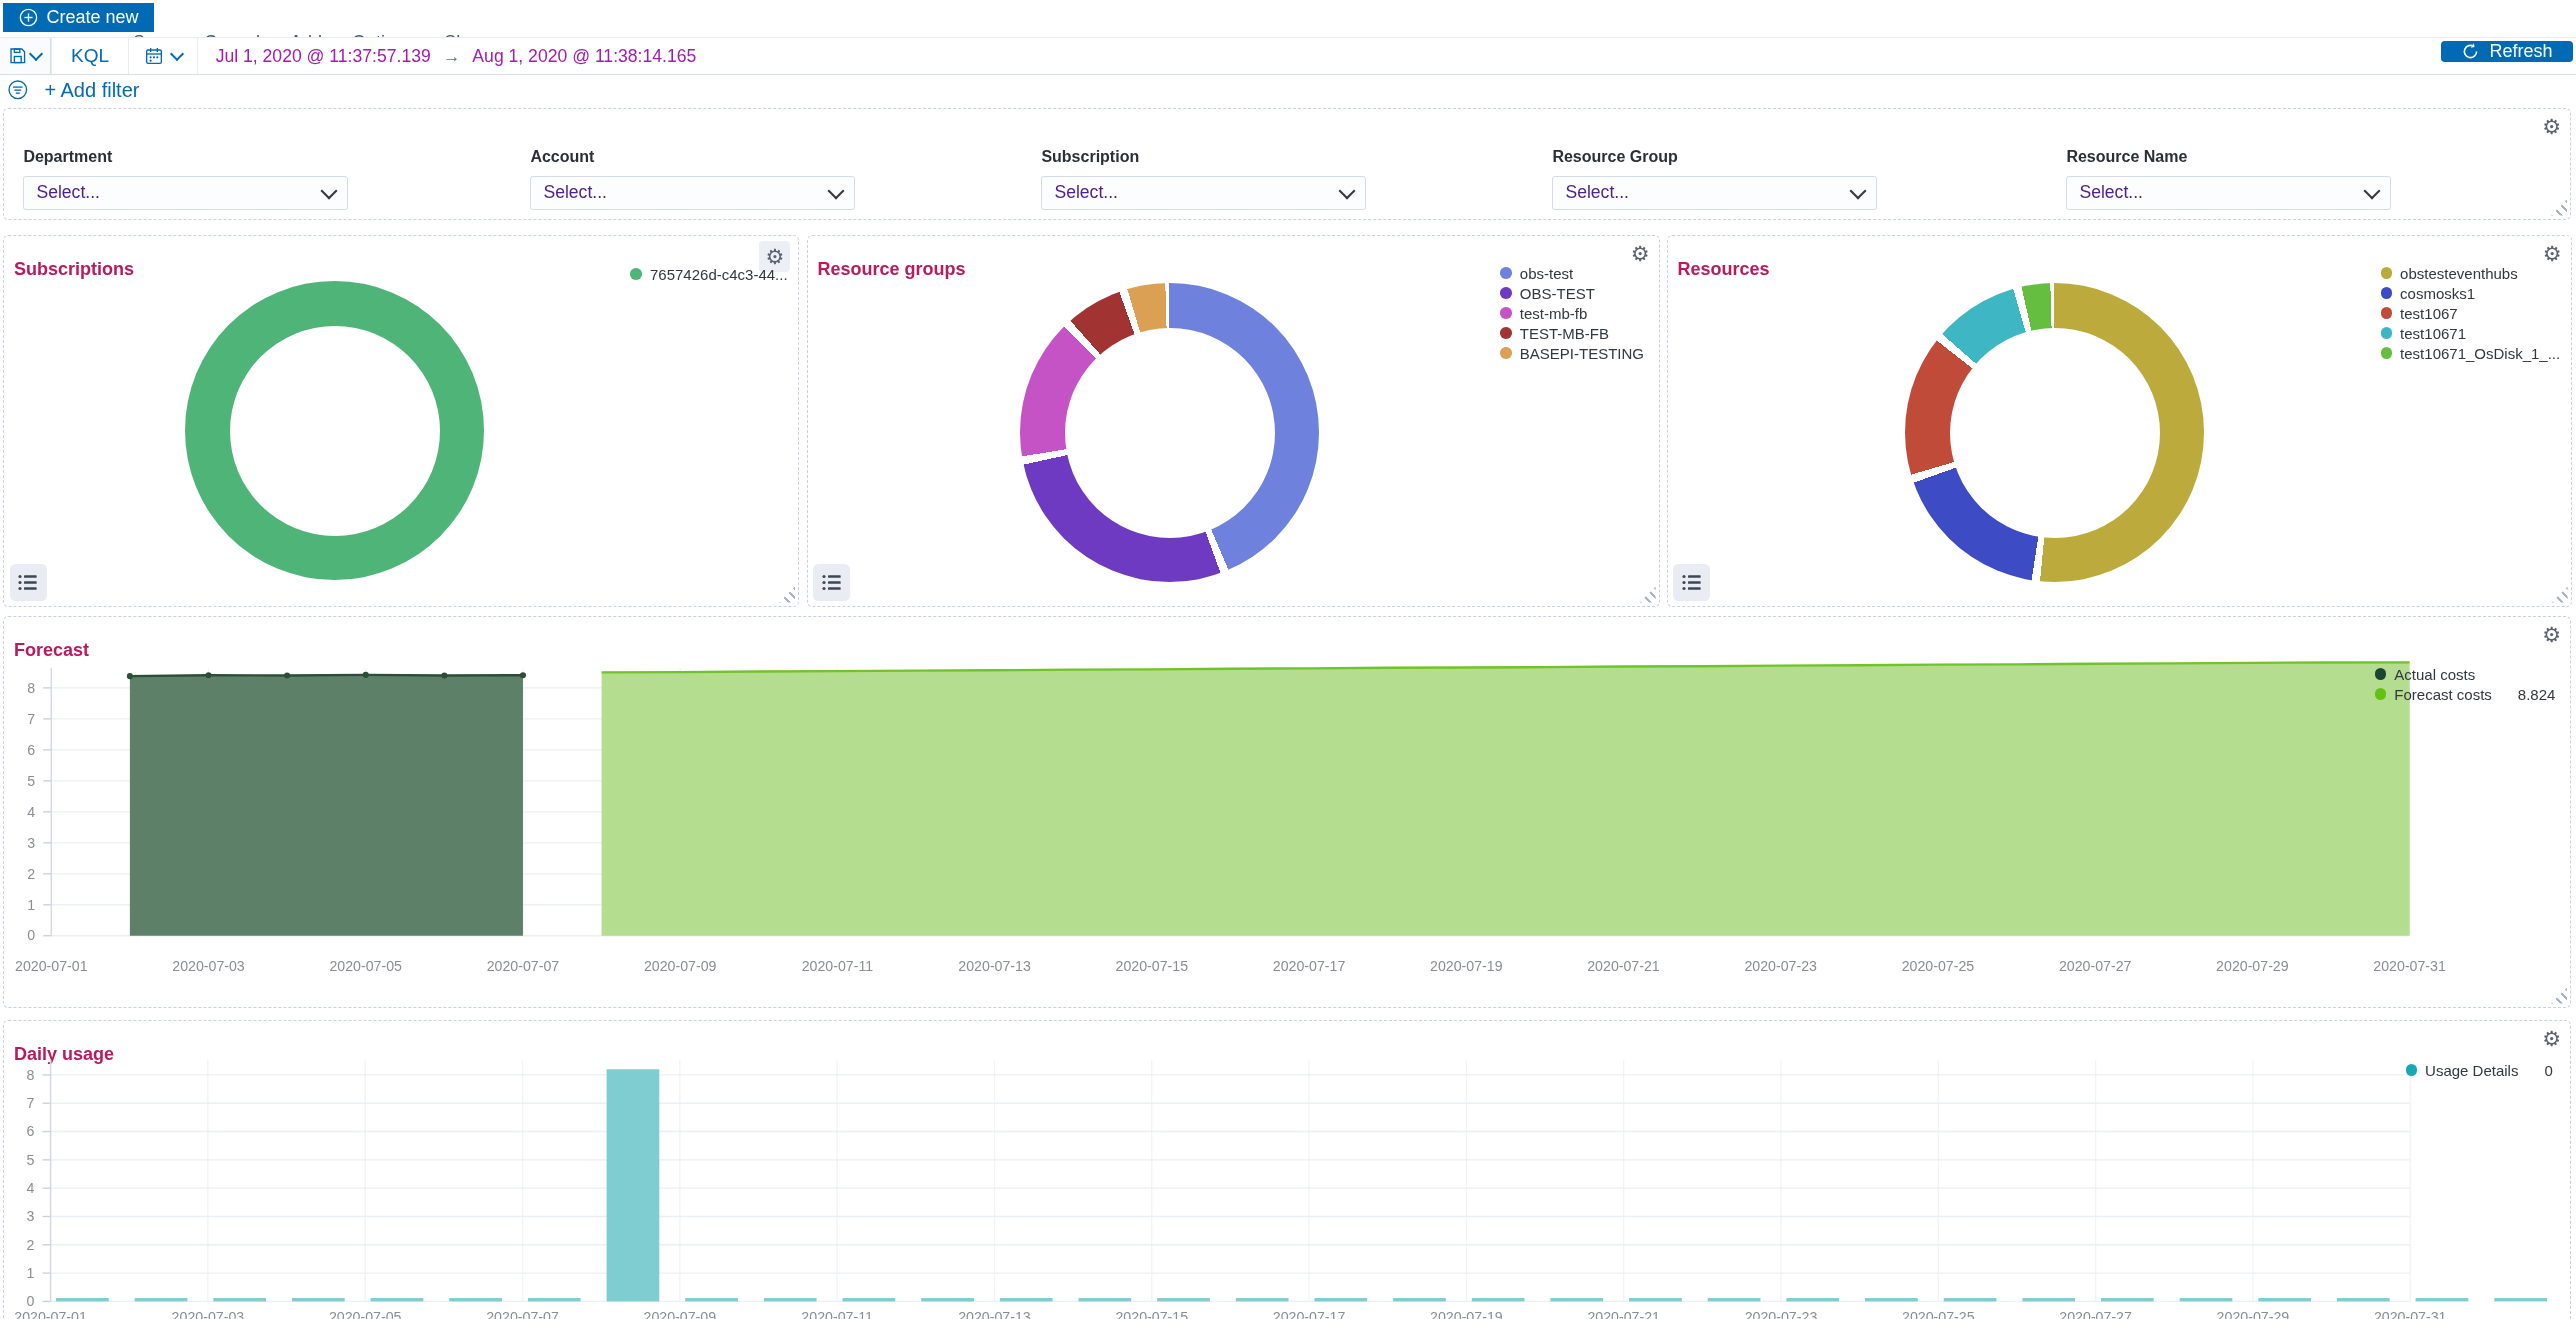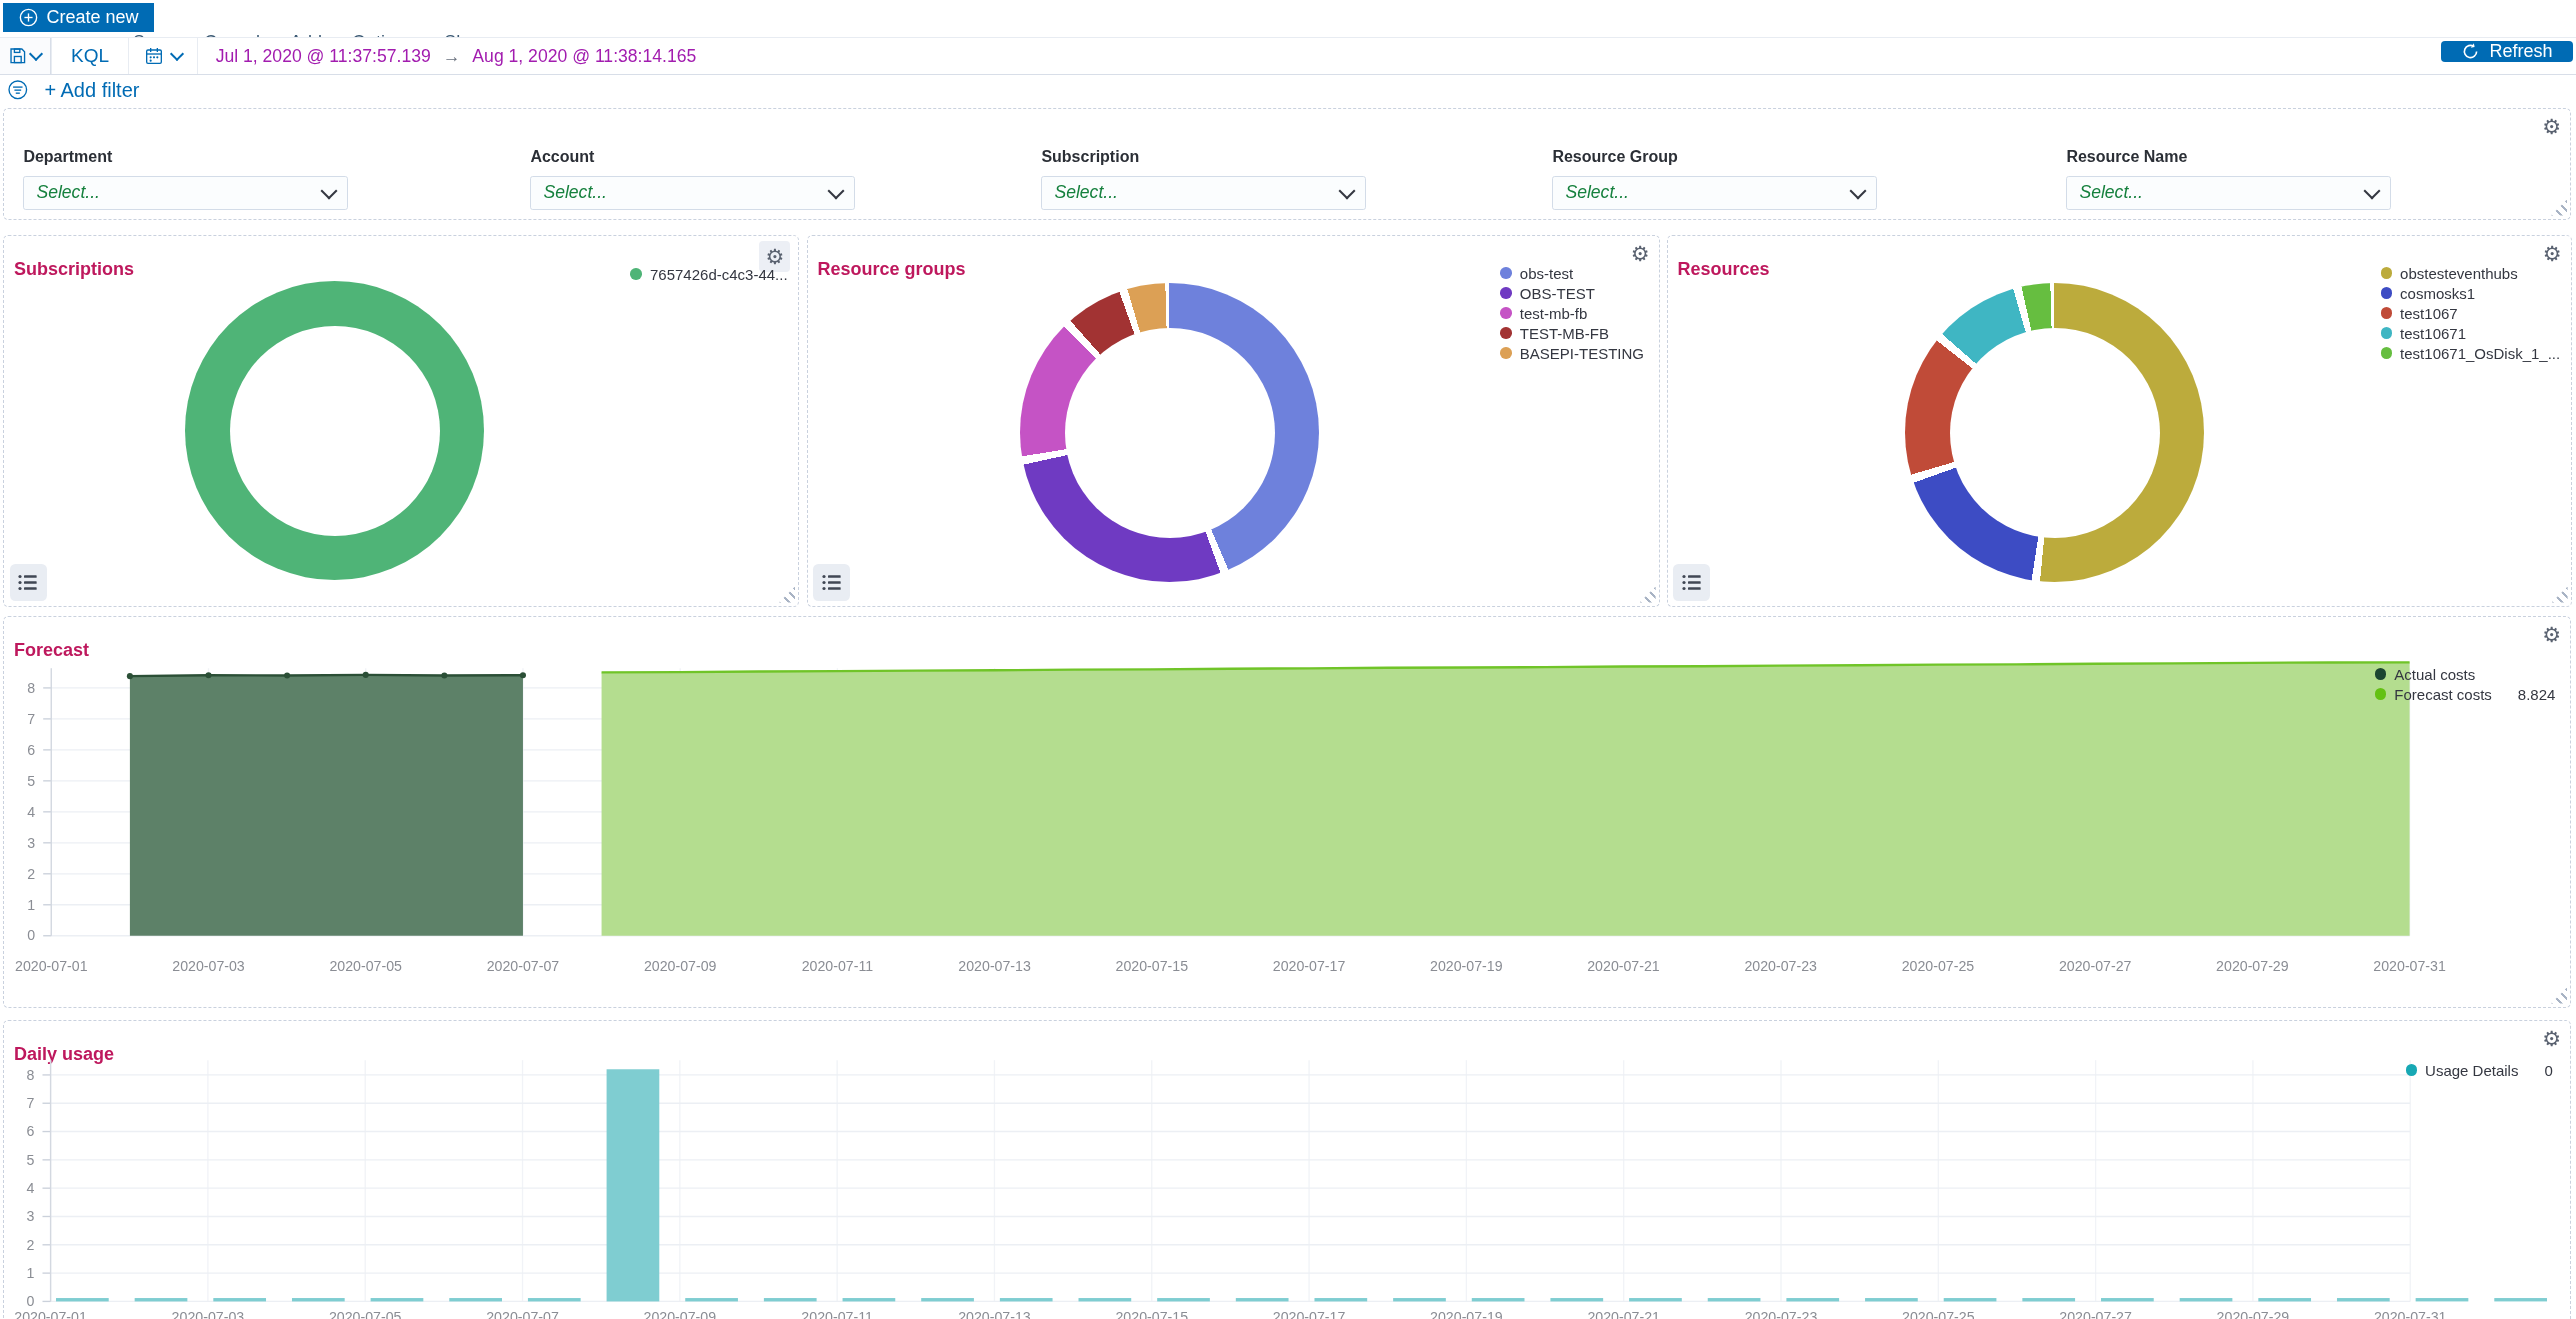--- a/index.html
+++ b/index.html
@@ -34,21 +34,21 @@
   .panel-title{position:absolute;top:8px;left:9.5px;font-size:18px;font-weight:700;color:#be185d;}
   .gear{position:absolute;top:5.4px;right:8px;font-size:21px;line-height:1;color:#5A6270;background:none;border:none;cursor:pointer;padding:1.4px;}
   .gear.boxed{background:#ECEFF5;border-radius:4px;width:31px;height:31px;display:flex;align-items:center;justify-content:center;padding:0;}
   .resize{position:absolute;right:3.4px;bottom:3.4px;width:16px;height:16px;cursor:nwse-resize;background:repeating-linear-gradient(45deg,#A8B3C4 0 2px,transparent 2px 6.8px);clip-path:polygon(100% 0,100% 100%,0 100%);}
   .list-btn{position:absolute;left:5.4px;bottom:5.4px;width:37px;height:37px;background:#E9EDF3;border:none;border-radius:5.4px;display:flex;align-items:center;justify-content:center;cursor:pointer;}
 
   
   .p-controls{left:3.4px;top:108px;width:2568px;height:112px;}
   .ctrl{position:absolute;top:39px;width:325px;}
   .ctrl-label{font-size:16px;font-weight:700;color:#2B2F36;}
-  .sel{margin-top:9.5px;height:32px;background:#FBFDFE;border:1.4px solid #D3DCE8;border-radius:2.7px;display:flex;align-items:center;justify-content:space-between;padding:0 12px;font-size:17.6px;color:#15803d;cursor:pointer;font-style:italic;}
+  .sel{margin-top:9.5px;height:32px;background:#FBFDFE;border:1.4px solid #D3DCE8;border-radius:2.7px;display:flex;align-items:center;justify-content:space-between;padding:0 12px;font-size:17.6px;color:#4c1d95;cursor:pointer;}
   .c1{left:19px}.c2{left:526px}.c3{left:1037px}.c4{left:1548px}.c5{left:2062px}
   .chev{width:10px;height:10px;border-right:2px solid #343741;border-bottom:2px solid #343741;transform:rotate(45deg);margin-top:-4px;}
   .chev.blue{border-color:#006BB4;width:8px;height:8px;}
 
   
   .p-subs{left:3.4px;top:235px;width:796px;height:372px;}
   .p-rg{left:807px;top:235px;width:853px;height:372px;}
   .p-res{left:1667px;top:235px;width:905px;height:372px;}
   .donut{position:absolute;width:299px;height:299px;border-radius:50%;cursor:pointer;}
   .p-subs .donut{left:181px;top:45px;}

